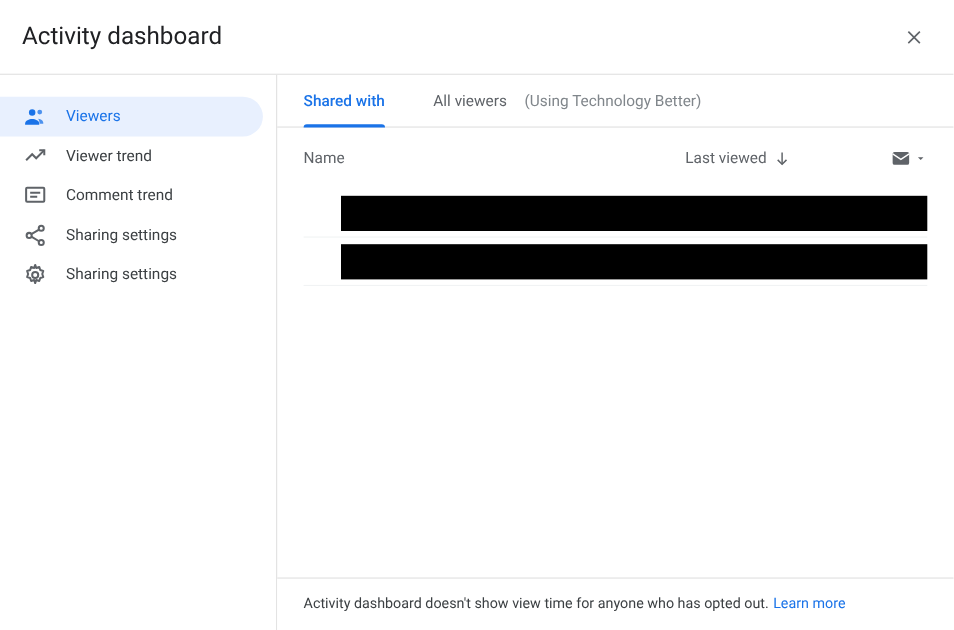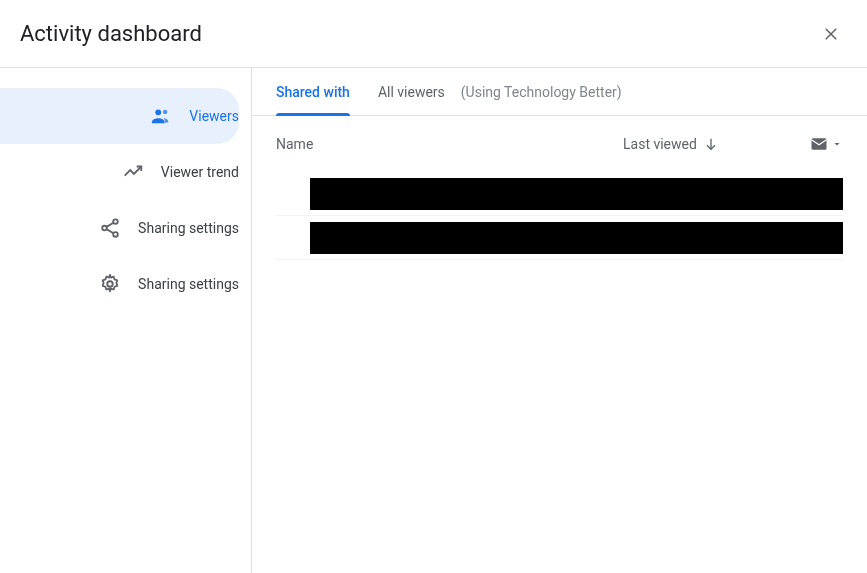--- a/index.html
+++ b/index.html
@@ -35,52 +35,51 @@
     .body {
       display: flex;
       height: calc(573px - 68px);
     }
     .sidebar {
       width: 252px;
       border-right: 1px solid #e0e0e0;
       padding-top: 20px;
     }
     .nav-item {
-      height: 56px;
+      height: 36px;
       display: flex;
       align-items: center;
       padding-left: 20px;
       gap: 16px;
       cursor: pointer;
       color: #3c4043;
       font-size: 14px;
       border-radius: 0 22px 22px 0;
       margin-right: 12px;
-      justify-content: flex-end;
     }
     .nav-item.active {
       background: #e8f0fe;
       color: #1a73e8;
     }
     .nav-item .icon {
       width: 24px; height: 24px;
       display: flex; align-items: center; justify-content: center;
       color: #5f6368;
     }
     .nav-item.active .icon { color: #1a73e8; }
     .main {
       flex: 1;
       display: flex;
       flex-direction: column;
       position: relative;
     }
     .tabs {
       display: flex;
       align-items: center;
-      gap: 28px;
+      gap: 44px;
       padding: 0 24px;
       height: 48px;
       border-bottom: 1px solid #e0e0e0;
     }
     .tab {
       height: 48px;
       display: flex;
       align-items: center;
       font-size: 14px;
       color: #5f6368;
@@ -184,20 +183,30 @@
       <span>Viewers</span>
     </div>
     <div class="nav-item">
       <span class="icon">
         <svg width="22" height="22" viewBox="0 0 24 24" fill="none" stroke="currentColor" stroke-width="2">
             <polyline points="3,16 9,10 13,14 21,6"></polyline>
             <polyline points="16,6 21,6 21,11"></polyline>
           </svg>
       </span>
       <span>Viewer trend</span>
+    </div>
+    <div class="nav-item">
+      <span class="icon">
+        <svg width="22" height="22" viewBox="0 0 24 24" fill="none" stroke="currentColor" stroke-width="2">
+            <rect x="3" y="4" width="18" height="14" rx="1"></rect>
+            <line x1="7" y1="9" x2="17" y2="9"></line>
+            <line x1="7" y1="13" x2="14" y2="13"></line>
+          </svg>
+      </span>
+      <span>Comment trend</span>
     </div>
     <div class="nav-item">
       <span class="icon">
         <svg width="22" height="22" viewBox="0 0 24 24" fill="none" stroke="currentColor" stroke-width="2">
             <circle cx="18" cy="5" r="2.5"></circle>
             <circle cx="6" cy="12" r="2.5"></circle>
             <circle cx="18" cy="19" r="2.5"></circle>
             <line x1="8.2" y1="10.8" x2="15.8" y2="6.2"></line>
             <line x1="8.2" y1="13.2" x2="15.8" y2="17.8"></line>
           </svg>
@@ -254,14 +263,18 @@
 
     <div class="rows">
       <div class="row">
         <div class="redact"></div>
       </div>
       <div class="row">
         <div class="redact"></div>
       </div>
     </div>
 
+    <div class="footer">
+      <span>Activity dashboard doesn't show view time for anyone who has opted out.</span>
+      <a href="#">Learn more</a>
+    </div>
   </div>
 </div>
 
 </body></html>

